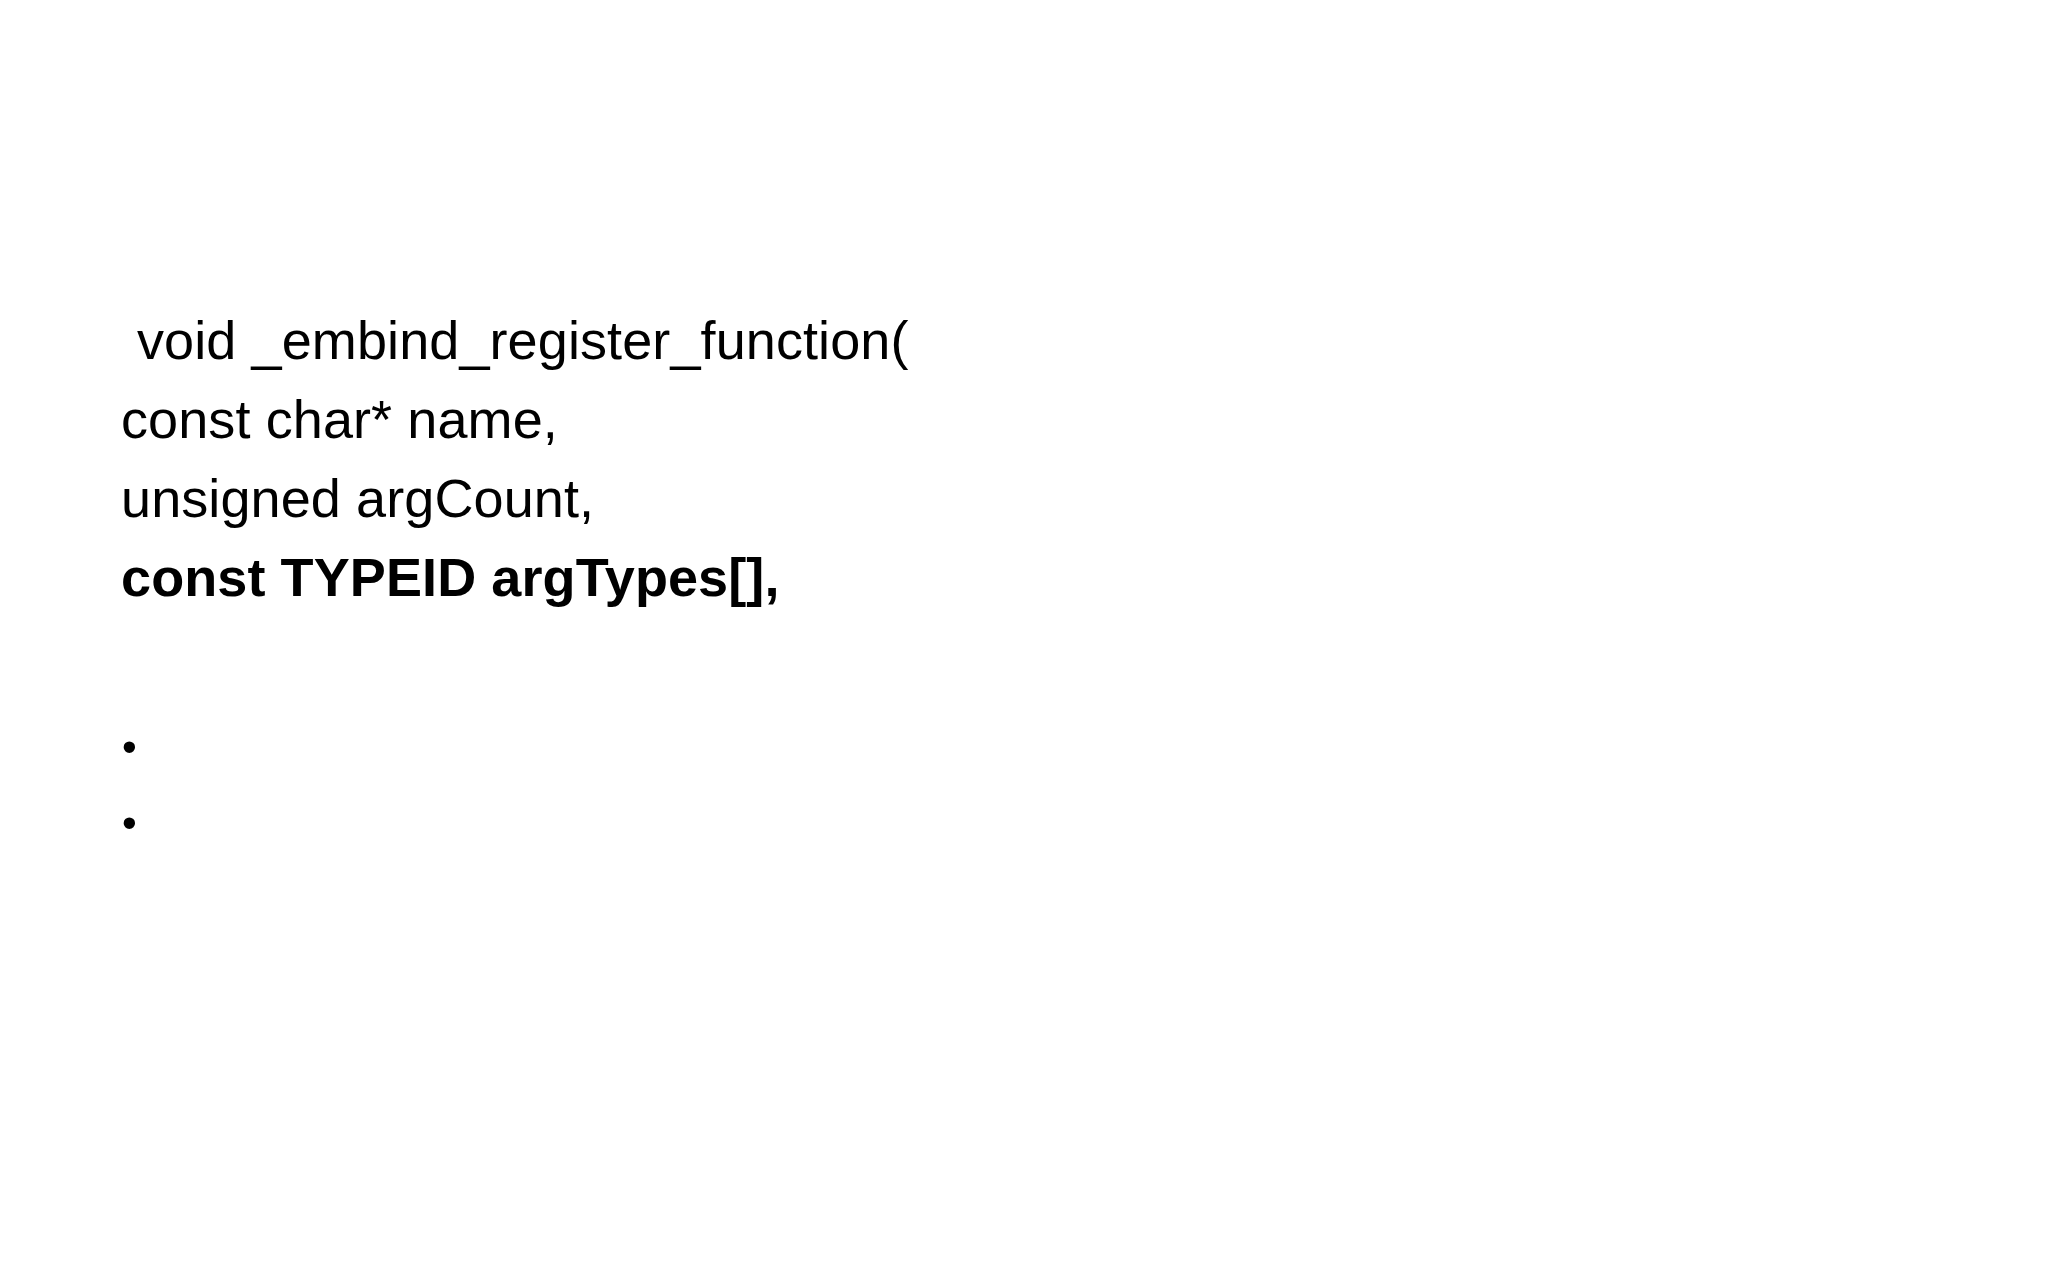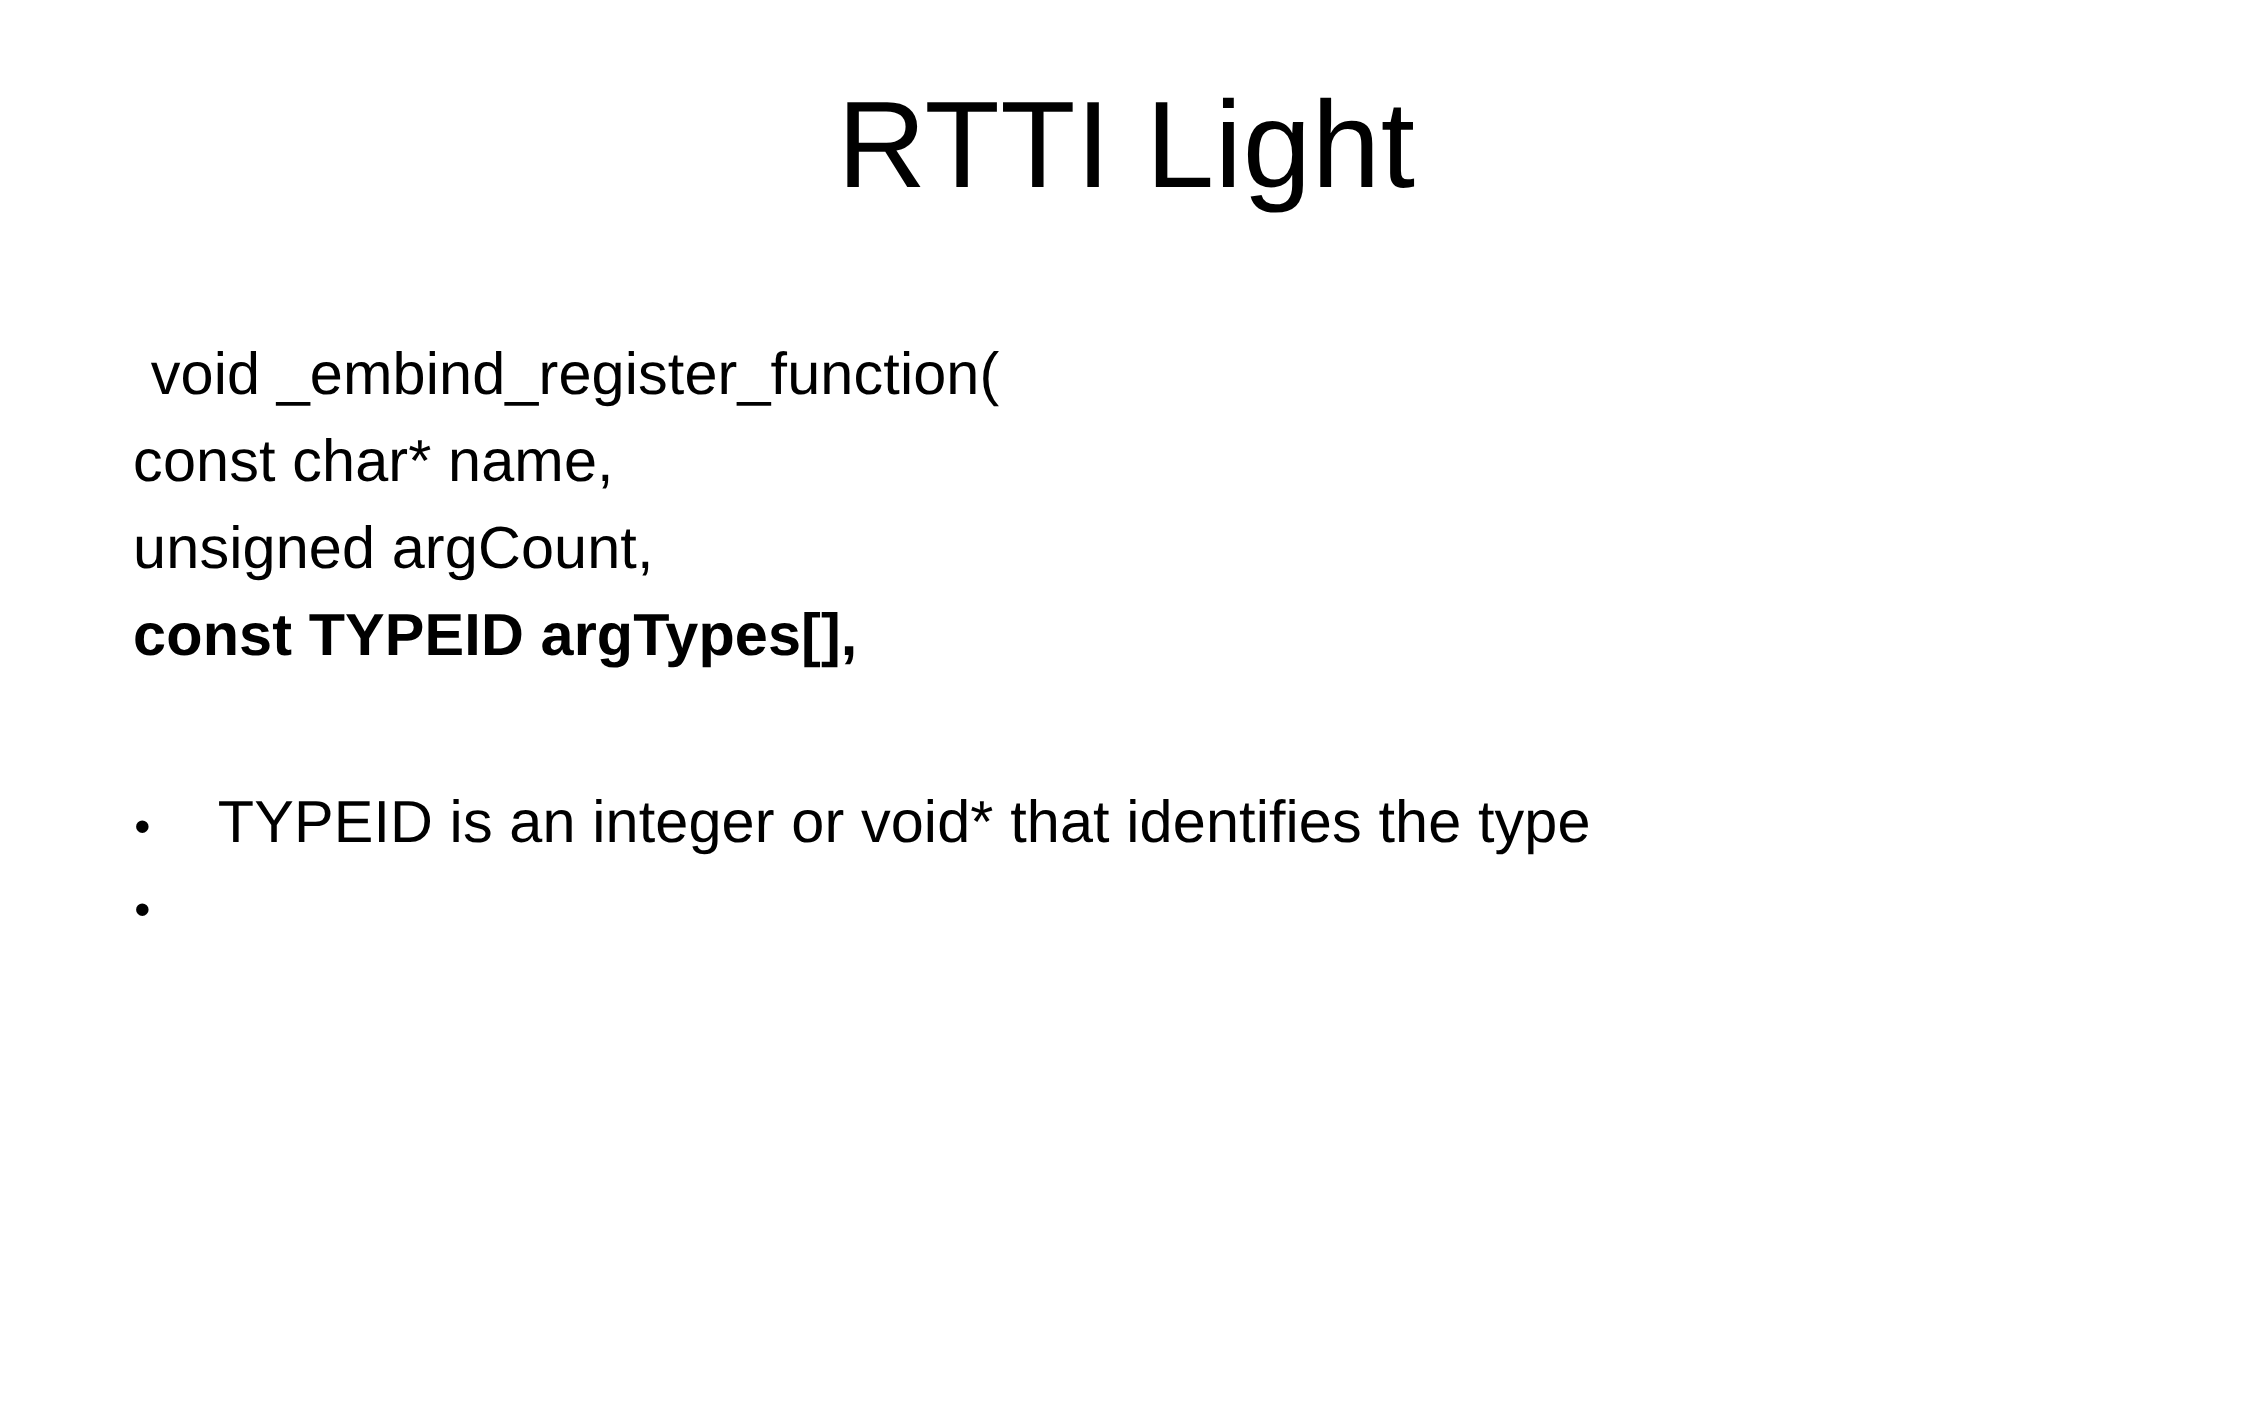--- a/index.html
+++ b/index.html
@@ -99,37 +99,35 @@
 
   .bullet-text {
     flex: 0 1 auto;
   }
 </style>
 </head>
 <body>
 
 <div class="slide">
 
-  <div class="slide-title">RTTI Light</div>
 
   <div class="body-block">
 
     <div class="code-block">
       <div class="code-line">void _embind_register_function(</div>
       <div class="code-line indent">const char* name,</div>
       <div class="code-line indent">unsigned argCount,</div>
       <div class="code-line indent bold">const TYPEID argTypes[],</div>
     </div>
 
     <div class="spacer-line"></div>
 
     <div class="bullet-list">
       <div class="bullet-item">
         <span class="bullet-marker">•</span>
-        <span class="bullet-text">TYPEID is an integer or void* that identifies the type</span>
       </div>
       <div class="bullet-item">
         <span class="bullet-marker">•</span>
       </div>
     </div>
 
   </div>
 </div>
 
 </body></html>

